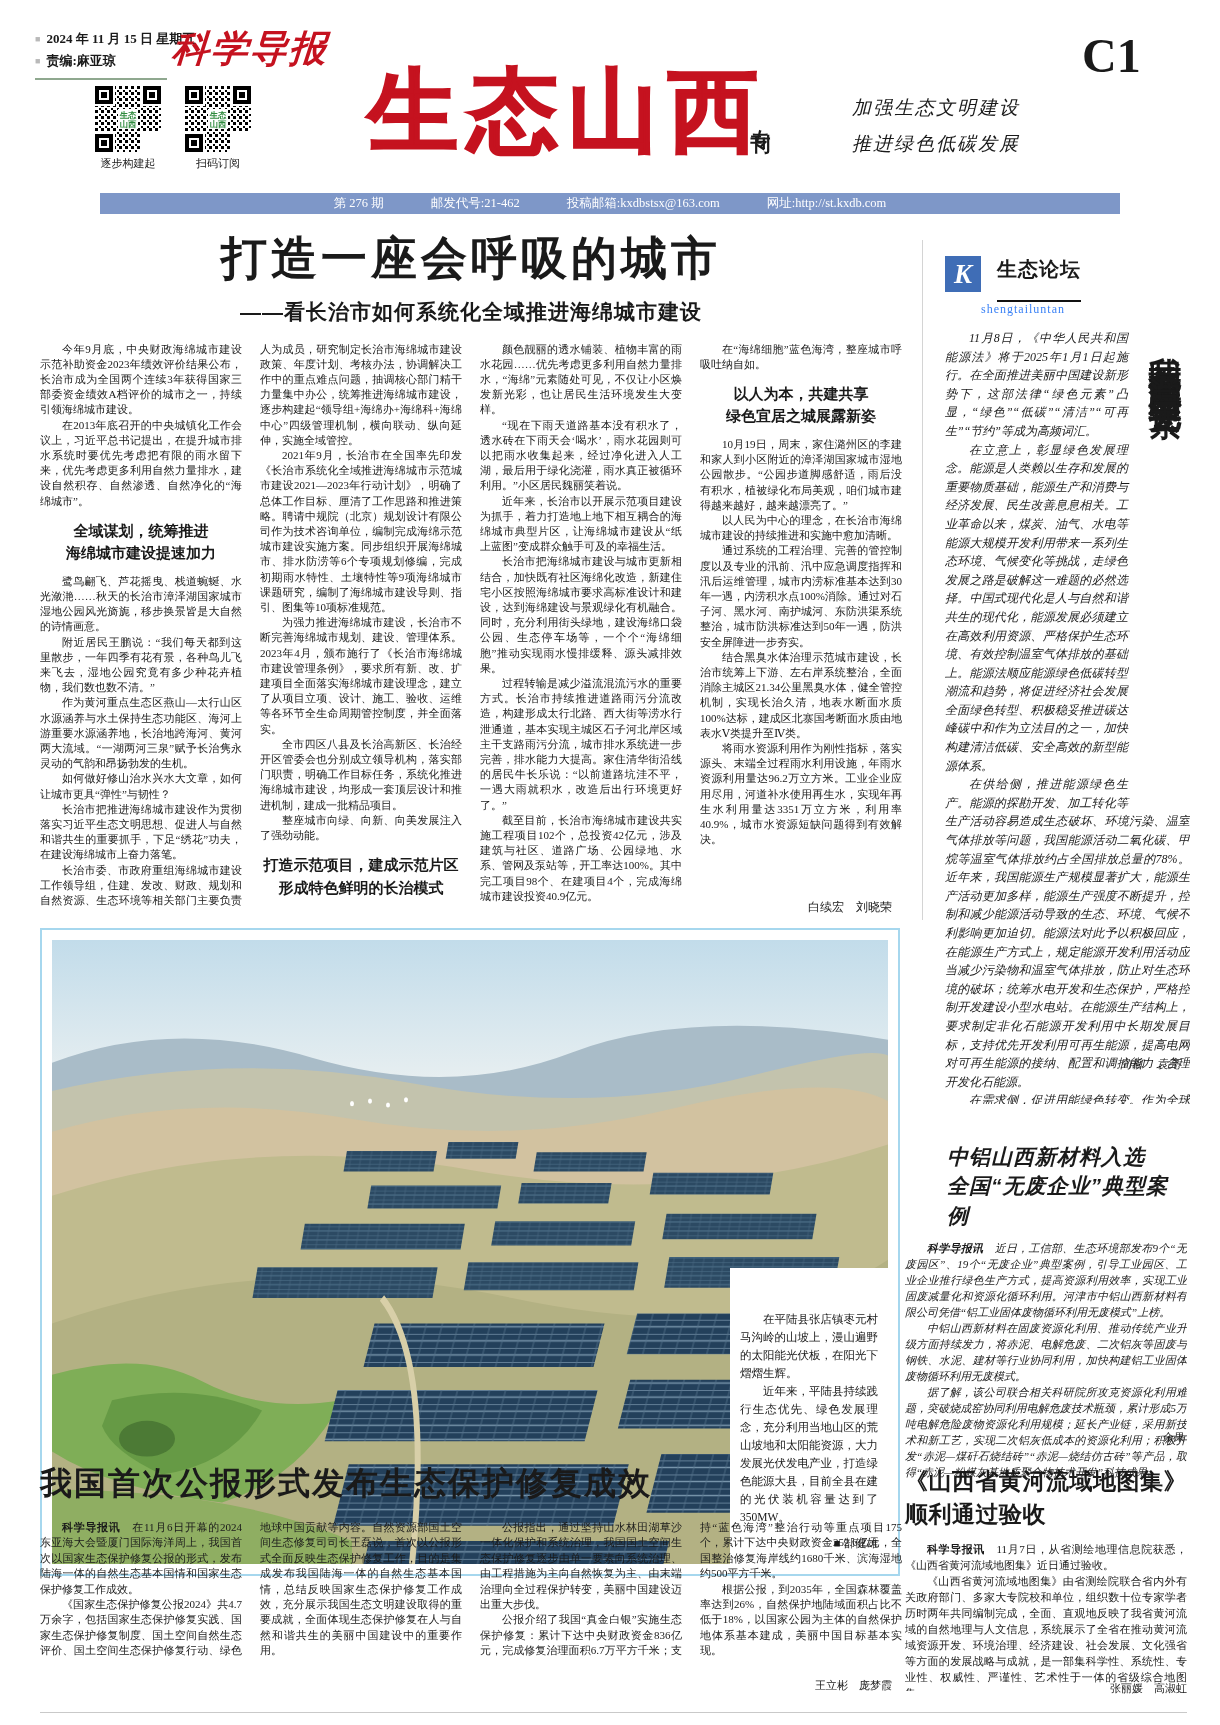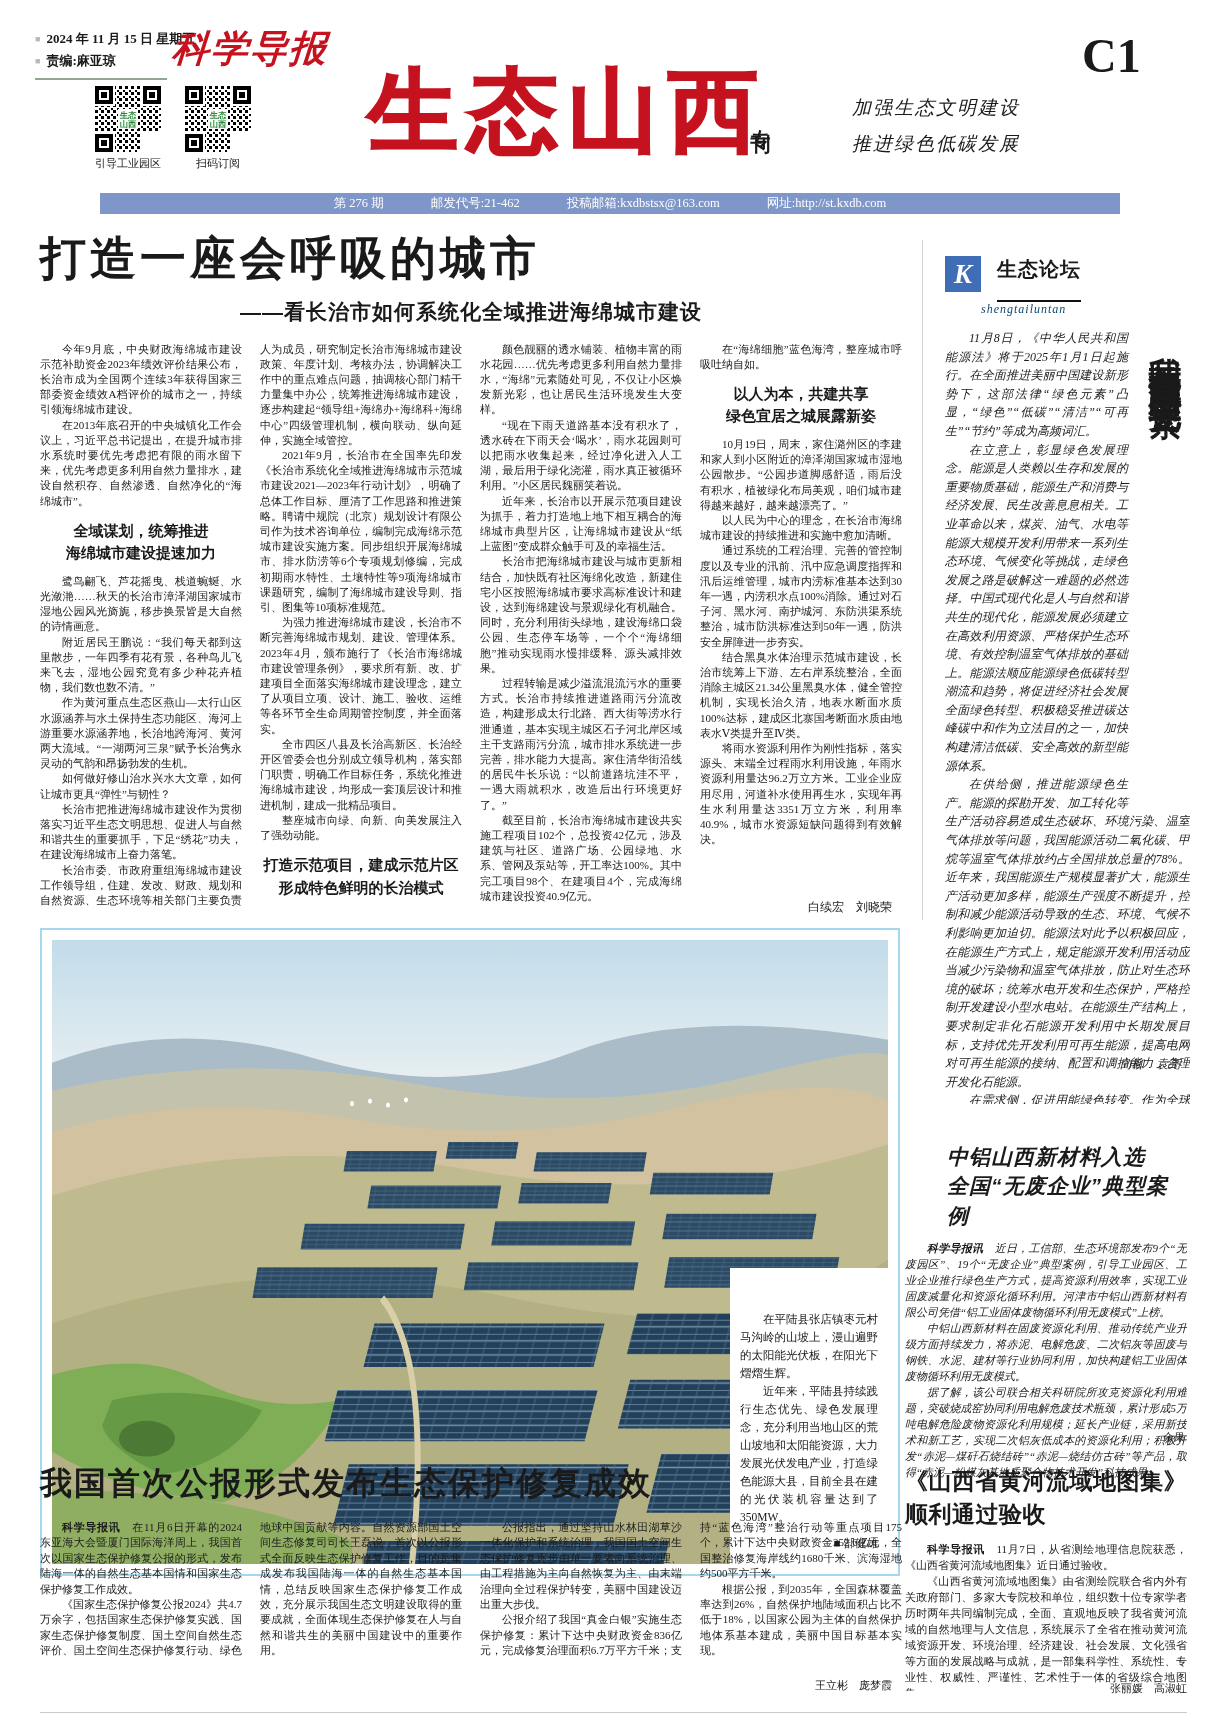--- a/index.html
+++ b/index.html
@@ -20,41 +20,41 @@
   .title-suffix{position:absolute;left:748px;top:112px;writing-mode:vertical-rl;font-size:20px;letter-spacing:6px;font-weight:600;}
   .slogan{position:absolute;left:852px;top:90px;font-size:19px;line-height:1.9;font-style:italic;letter-spacing:2px;}
   .page-no{position:absolute;left:1082px;top:28px;font-size:48px;font-weight:700;font-family:"Liberation Serif",serif;}
   .info-bar{position:absolute;left:100px;top:193px;width:1020px;height:21px;background:var(--bar,#7e97c8);
             color:#fff;font-size:12.5px;line-height:21px;text-align:center;}
   .info-bar span{margin:0 22px;}
 
   
   .main-article{position:absolute;left:40px;top:230px;width:862px;}
   .main-headline{font-family:"Liberation Sans","DejaVu Sans",sans-serif;font-weight:900;font-size:46px;
-                 letter-spacing:4px;text-align:left;line-height:1.25;}
+                 letter-spacing:4px;text-align:center;line-height:1.25;}
   .main-subtitle{font-family:"Liberation Sans",sans-serif;font-weight:600;font-size:21px;text-align:center;
                  margin-top:10px;letter-spacing:1px;}
   .cols{margin-top:16px;height:600px;overflow:hidden;column-count:4;column-gap:18px;
         font-size:11px;line-height:15.2px;text-align:justify;}
   .blk{margin:0;text-indent:2em;text-align:justify;}
   .blk-h2{font-family:"Liberation Sans",sans-serif;font-weight:700;font-size:15px;line-height:1.5;
           text-indent:0;text-align:center;white-space:pre-line;margin:11px 0 9px;}
   .lead{font-family:"Liberation Sans",sans-serif;font-weight:700;}
   .lead:not(:empty)::after{content:"　";}
   .abs-byline{position:absolute;font-size:12px;text-align:right;}
   .col-rule{position:absolute;left:922px;top:240px;width:1px;height:680px;background:#d4d4d4;}
 
   
   .forum{position:absolute;left:945px;top:256px;width:245px;}
   .forum-logo{display:flex;align-items:flex-start;}
   .forum-k{width:36px;height:36px;background:var(--forumblue,#3f6db6);color:#fff;text-align:center;
            line-height:36px;font-size:27px;font-style:italic;font-weight:700;font-family:"Liberation Serif",serif;}
   .forum-words{margin-left:16px;border-bottom:2px solid #111;padding-bottom:17px;}
   .forum-cn{font-size:20px;font-weight:700;letter-spacing:1px;}
-  .forum-py{font-size:12px;color:#0c4a6e;font-style:italic;letter-spacing:1px;}
+  .forum-py{font-size:12px;color:#3b82f6;letter-spacing:1px;}
   .forum-article{margin-top:12px;height:775px;overflow:hidden;font-size:12px;line-height:18.6px;
                  font-style:italic;text-align:justify;}
   .v-headline{float:right;writing-mode:vertical-rl;font-size:33px;font-weight:800;letter-spacing:4px;
               height:455px;width:50px;line-height:50px;margin:2px 0 14px 12px;font-style:normal;
               font-family:"Liberation Serif",serif;}
 
   
   .photo-frame{position:absolute;left:40px;top:928px;width:860px;height:648px;border:2px solid var(--photoborder,#a6d7ee);
                background:#fff;padding:10px;}
   .photo-frame svg{display:block;width:100%;height:100%;}
@@ -130,21 +130,21 @@
         <rect x="3" y="3" width="3" height="3"></rect>
       <path fill-rule="evenodd" d="M24 0h9v9h-9zM26 2v5h5V2z"></path>
         <rect x="27" y="3" width="3" height="3"></rect>
       <path fill-rule="evenodd" d="M0 24h9v9H0zM2 26v5h5v-5z"></path>
         <rect x="3" y="27" width="3" height="3"></rect>
     </g>
     <rect x="11.5" y="11.5" width="10" height="10" fill="#fff"></rect>
     <text x="16.5" y="16" font-size="4.2" fill="#2e8b3d" text-anchor="middle" font-weight="bold">生态</text>
     <text x="16.5" y="20.6" font-size="4.2" fill="#2e8b3d" text-anchor="middle" font-weight="bold">山西</text>
   </svg>
-  <div class="qr-label" style="left:82px" data-name="qr-label-wechat">引导工业园区</div>
+  <div class="qr-label" style="left:82px" data-name="qr-label-wechat">逐步构建起</div>
   <div class="qr-label" style="left:172px" data-name="qr-label-subscribe">扫码订阅</div>
 
   <div class="big-title" data-name="edition-title">生态山西</div>
   <div class="title-suffix" data-name="edition-title-suffix">专刊</div>
   <div class="slogan" data-name="slogan">
     <div data-name="slogan-line1">加强生态文明建设</div>
     <div data-name="slogan-line2">推进绿色低碳发展</div>
   </div>
   <div class="page-no" data-name="page-number">C1</div>
 

